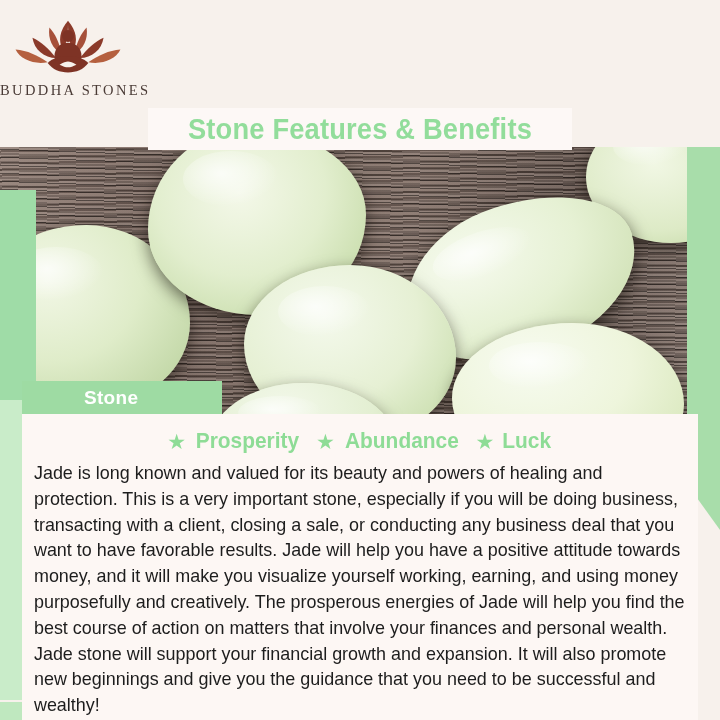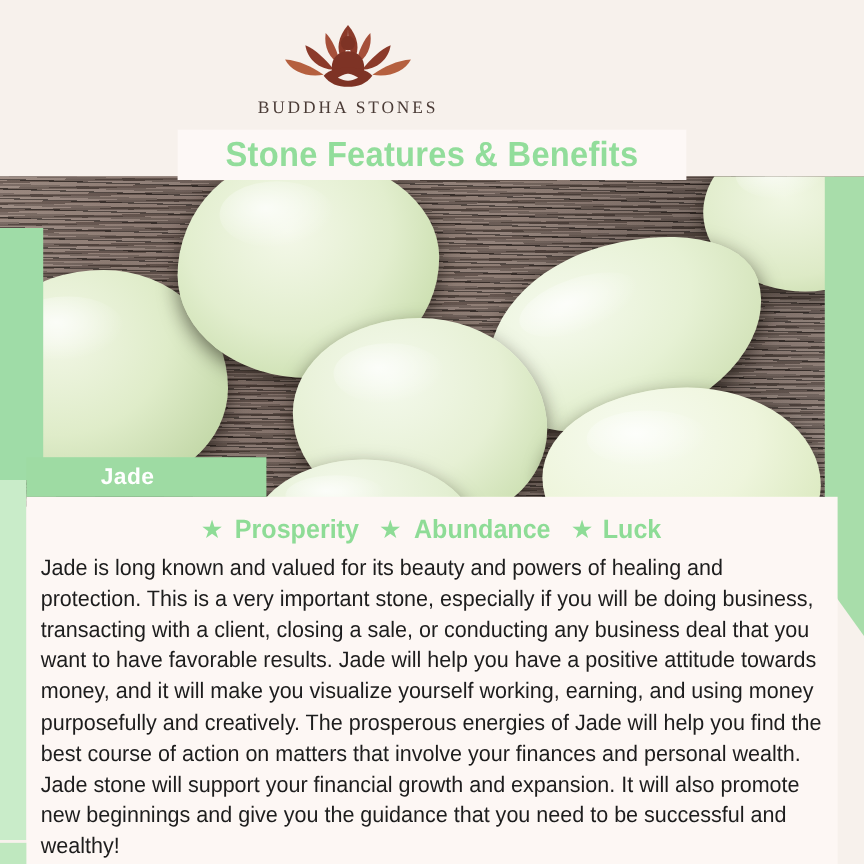--- a/index.html
+++ b/index.html
@@ -60,21 +60,21 @@
 
   
   .brand {
     position: absolute;
     left: 0;
     top: 0;
     width: 580px;
     height: 112px;
     display: flex;
     flex-direction: column;
-    align-items: center;
+    align-items: flex-start;
     justify-content: flex-start;
     padding-top: 14px;
     box-sizing: border-box;
     z-index: 4;
   }
   .brand-mark {
     width: 136px;
     height: 66px;
     display: block;
   }
@@ -287,21 +287,21 @@
     <div class="stone s1"></div>
     <div class="stone s2"></div>
     <div class="stone s6"></div>
     <div class="stone s4"></div>
     <div class="stone s3"></div>
     <div class="stone s5"></div>
     <div class="stone s7"></div>
   </div>
 
   <div class="stone-name">
-    <span class="stone-name-text">Jade</span>
+    <span class="stone-name-text">Stone</span>
   </div>
 
   <div class="content">
     <div class="benefits">
       <div class="benefit">
         <span class="benefit-star">★</span>
         <span class="benefit-label">Prosperity</span>
       </div>
       <div class="benefit">
         <span class="benefit-star">★</span>

